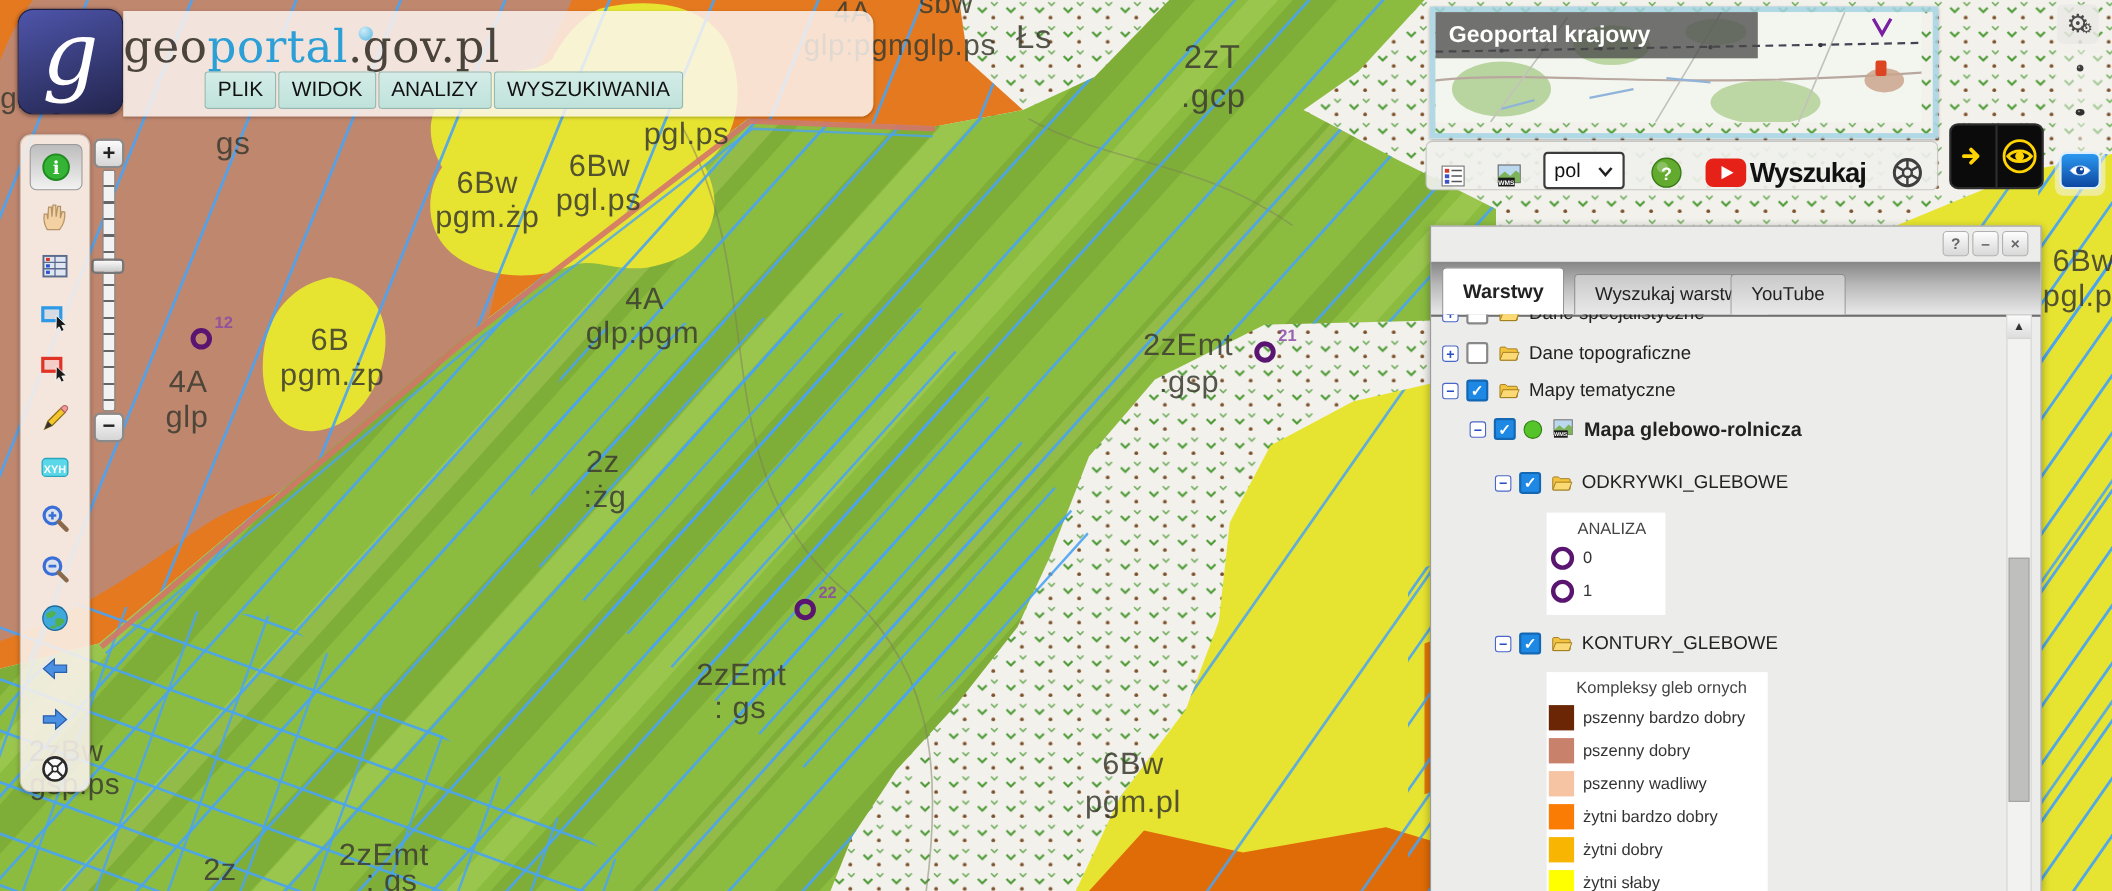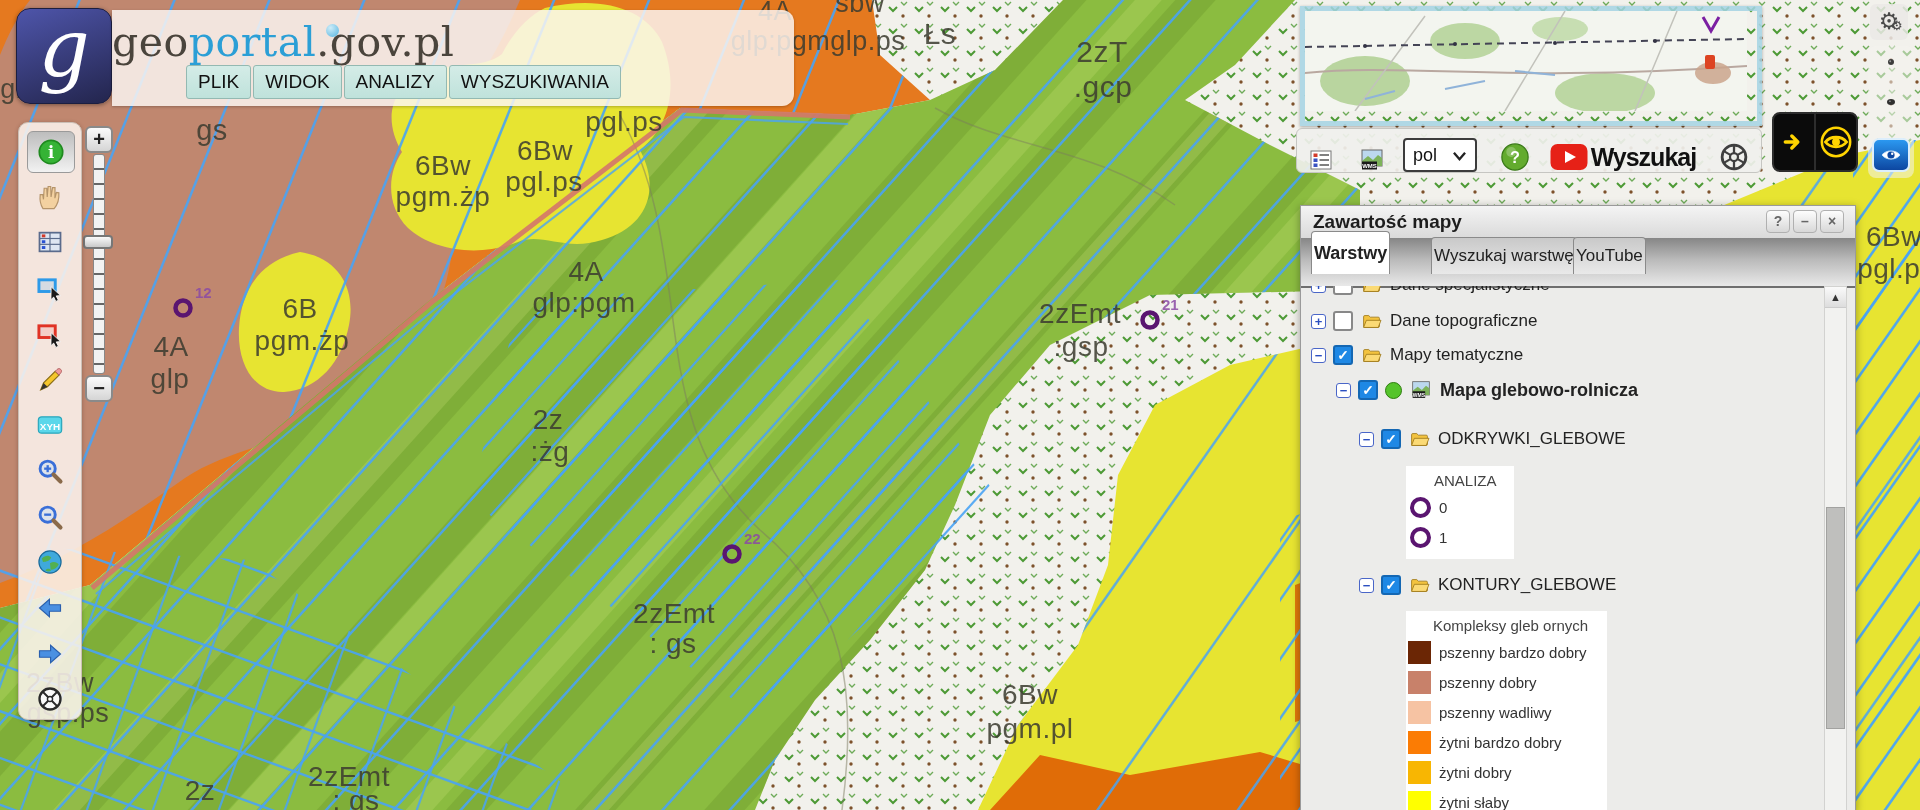--- a/index.html
+++ b/index.html
@@ -91,21 +91,21 @@
   .panel{position:absolute;left:1300px;top:205px;width:554px;height:605px;z-index:20;
       background:#ececea;border:1px solid #9a9a9a;box-shadow:0 2px 8px rgba(0,0,0,.35)}
   .ptitle{position:absolute;left:0;right:0;top:0;height:32px;
       background:linear-gradient(#f4f4f4,#dadada);border-bottom:1px solid #c2c2c2;
       font-size:19px;font-weight:bold;color:#1d1d1d;line-height:32px;padding-left:12px}
   .pbtn{position:absolute;top:4px;width:24px;height:23px;background:linear-gradient(#fdfdfd,#d8d8d8);
       border:1px solid #b0b0b0;border-radius:4px;font:bold 14px/21px "Liberation Sans",sans-serif;
       color:#666;text-align:center;cursor:pointer;box-sizing:border-box}
   .tabbar{position:absolute;left:0;right:0;top:32px;height:48px;
       background:linear-gradient(#868686,#bababa 45%,#e9e9e9);border-bottom:2px solid #6f6f6f}
-  .tab{position:absolute;bottom:12px;height:36px;display:flex;align-items:center;padding:0 2px;
+  .tab{position:absolute;bottom:0;height:36px;display:flex;align-items:center;padding:0 18px;
       background:linear-gradient(#c9c9c9,#e9e9e9);border:1px solid #8a8a8a;border-bottom:none;
       border-radius:4px 4px 0 0;font-size:17px;color:#222;cursor:pointer;white-space:nowrap}
   .tab.active{height:42px;background:#fff;font-weight:bold;font-size:18px}
   .pbody{position:absolute;left:0;right:0;top:80px;bottom:0;overflow:hidden}
   .trow{position:absolute;display:flex;align-items:center;gap:7px;height:26px;
       font-size:17px;color:#222;white-space:nowrap}
   .lv1{left:10px}.lv2{left:35px}.lv3{left:58px}
   .expander{width:15px;height:15px;border:1px solid #4a66c8;border-radius:3px;background:#fff;
       color:#2b4fc0;font:bold 13px/13px "Liberation Sans",sans-serif;text-align:center;
       box-sizing:border-box;cursor:pointer;flex:none}
@@ -897,20 +897,21 @@
     <path d="M0 36 L442 28" stroke="#445" stroke-width="2" stroke-dasharray="7 5" fill="none"></path>
     <circle cx="60" cy="35" r="2" fill="#334"></circle>
       <circle cx="150" cy="33" r="2" fill="#334"></circle>
     <circle cx="250" cy="32" r="2" fill="#334"></circle>
       <circle cx="350" cy="30" r="2" fill="#334"></circle>
     <ellipse cx="408" cy="62" rx="18" ry="11" fill="#caa58c" opacity=".85"></ellipse>
     <path d="M398 6 l8 14 l8 -14" stroke="#7b1fa2" stroke-width="3" fill="none"></path>
     <rect x="400" y="44" width="10" height="14" rx="2" fill="#d42"></rect>
     <path d="M60 88 L90 80 M210 60 L250 64 M140 78 L180 70" stroke="#8fb3d9" stroke-width="2" fill="none"></path>
   </svg>
+  <div class="banner">Geoportal krajowy</div>
 </div>
 
 <div class="topbar">
   <span class="tb-ic" id="ic-legend">
       <svg viewBox="0 0 24 24" width="24" height="24">
         <rect x="2" y="3" width="20" height="18" fill="#fff" stroke="#777"></rect>
         <rect x="4.5" y="5.5" width="4" height="3.5" fill="#d23a2a"></rect>
         <rect x="4.5" y="10.5" width="4" height="3.5" fill="#3a52c2"></rect>
         <rect x="4.5" y="15.5" width="4" height="3.5" fill="#3a52c2"></rect>
         <line x1="10.5" y1="7" x2="20" y2="7" stroke="#555" stroke-width="1.5"></line>
@@ -996,21 +997,20 @@
   <div class="eyebtn">
     <svg width="26" height="24" viewBox="0 0 24 24">
       <path d="M3 12 C7 6.5 17 6.5 21 12 C17 17.5 7 17.5 3 12 Z" fill="#fff" stroke="#d0e8ff" stroke-width="0.8"></path>
       <circle cx="12" cy="12" r="3.6" fill="#0d47a1"></circle>
         <circle cx="13.2" cy="10.8" r="1.2" fill="#fff"></circle>
     </svg>
   </div>
 </div>
 
 <div class="panel">
-  <div class="ptitle">Zawartość mapy</div>
   <div class="pbtn" style="left:465px">?</div>
   <div class="pbtn" style="left:492px">–</div>
   <div class="pbtn" style="left:519px">×</div>
   <div class="tabbar" id="tabbar">
       <div class="tab active" style="left: 10px;">Warstwy</div>
       <div class="tab" style="left: 106px; margin-left: 24px;">Wyszukaj warstwę</div>
       <div class="tab" style="left: 272px;">YouTube</div>
     </div>
   <div class="pbody" id="pbody">
       <div class="trow lv1" style="top: -14px;">

